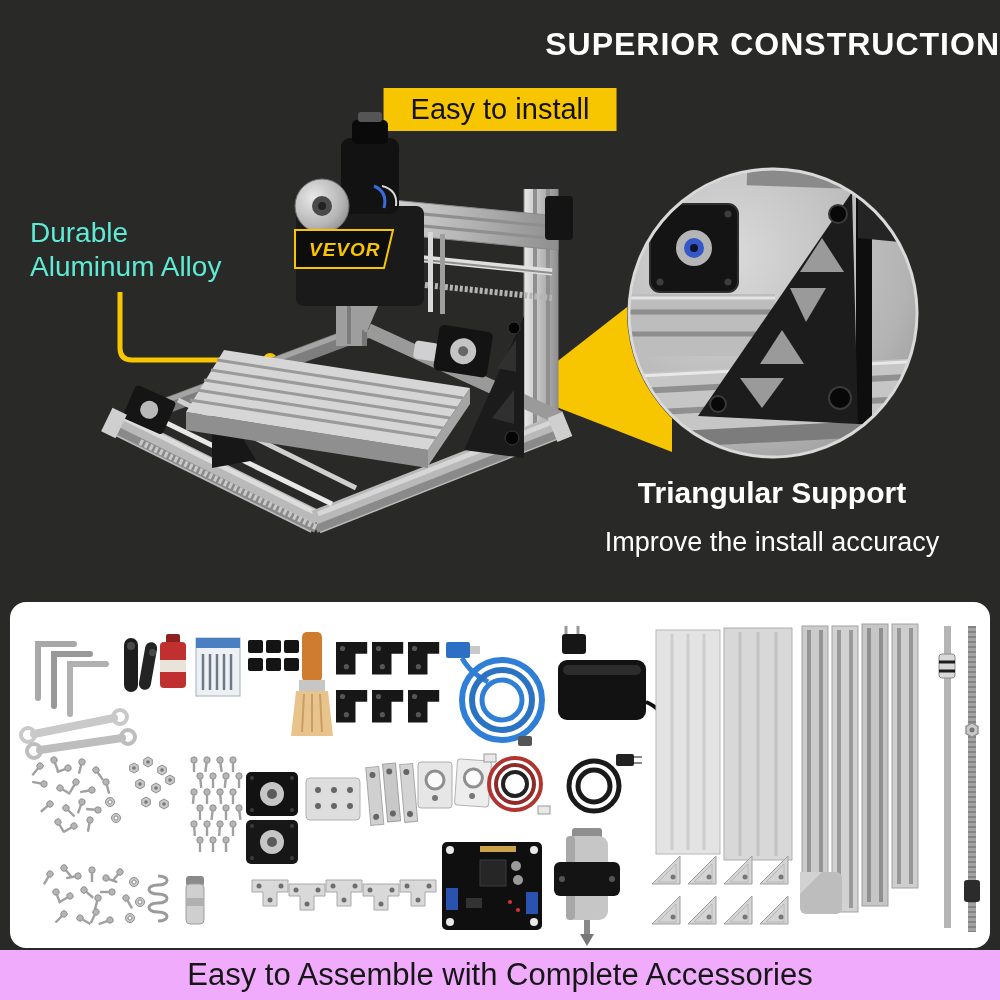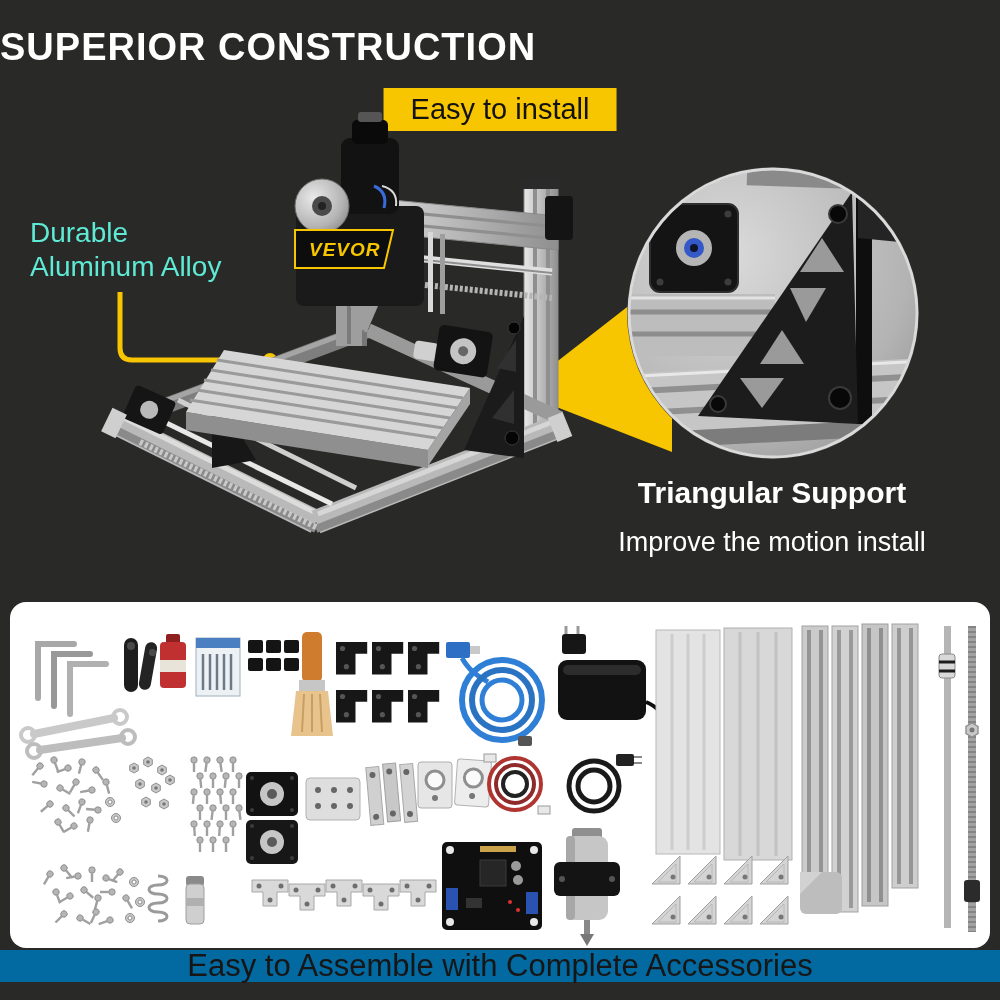--- a/index.html
+++ b/index.html
@@ -4,22 +4,22 @@
 <style>
   * { margin:0; padding:0; box-sizing:border-box; }
   html,body { width:1000px; height:1000px; }
   body {
     position:relative; overflow:hidden;
     background:#292927;
     font-family:"Liberation Sans", sans-serif;
   }
   .canvas { position:absolute; inset:0; width:1000px; height:1000px; }
   .title {
-    position:absolute; top:26px; left:0; width:1000px; text-align:left;
-    color:#ffffff; font-size:38px; font-weight:bold; letter-spacing:1px;
+    position:absolute; top:26px; left:0; width:1000px; text-align:right;
+    color:#ffffff; font-size:32px; font-weight:bold; letter-spacing:1px;
   }
   .badge {
     position:absolute; top:88px; left:50%; transform:translateX(-50%);
     background:#F7C600; color:#121212; font-size:29px; font-weight:normal;
     padding:5px 27px; white-space:nowrap;
   }
   .callout-left {
     position:absolute; top:216px; left:30px; width:215px; text-align:left;
     color:#5eead4; font-size:28px; line-height:1.2;
   }
@@ -29,22 +29,22 @@
   }
   .callout-right .cr-title { font-size:30px; font-weight:bold; margin-bottom:16px; }
   .callout-right .cr-line { font-size:27px; line-height:1.2; }
   svg.scene { position:absolute; left:0; top:0; }
   .panel {
     position:absolute; left:10px; top:602px; width:980px; height:346px;
     background:#ffffff; border-radius:16px;
   }
   .panel svg { position:absolute; left:0; top:0; }
   .footer {
-    position:absolute; left:0; top:950px; width:1000px; height:32px;
-    background:#0369a1; color:#161616; font-size:31px;
+    position:absolute; left:0; top:950px; width:1000px; height:50px;
+    background:#f0abfc; color:#161616; font-size:31px;
     display:flex; align-items:center; justify-content:center;
   }
   text { font-family:"Liberation Sans", sans-serif; }
 </style>
 </head>
 <body>
 
 <div class="canvas">
 
   <div class="title">SUPERIOR CONSTRUCTION</div>
@@ -215,21 +215,21 @@
 
         <polygon points="858,192 916,182 920,244 858,238" fill="#242424"></polygon>
         <circle cx="888" cy="208" r="6" fill="#9e9e9e"></circle>
       </g>
       <circle cx="773" cy="313" r="144" fill="none" stroke="#dadada" stroke-width="3"></circle>
     </g>
   </svg>
 
   <div class="callout-right">
     <div class="cr-title">Triangular Support</div>
-    <div class="cr-line">Improve the motion install</div>
+    <div class="cr-line">Improve the install accuracy</div>
   </div>
 
   <div class="panel">
     <svg width="980" height="346" viewBox="0 0 980 346">
       <defs>
         <g id="screw">
             <circle cx="0" cy="0" r="3.2" fill="#b5b5b5" stroke="#858585" stroke-width="0.8"></circle>
             <rect x="-1.2" y="3" width="2.4" height="9" fill="#a0a0a0"></rect>
           </g>
         <g id="nut">

